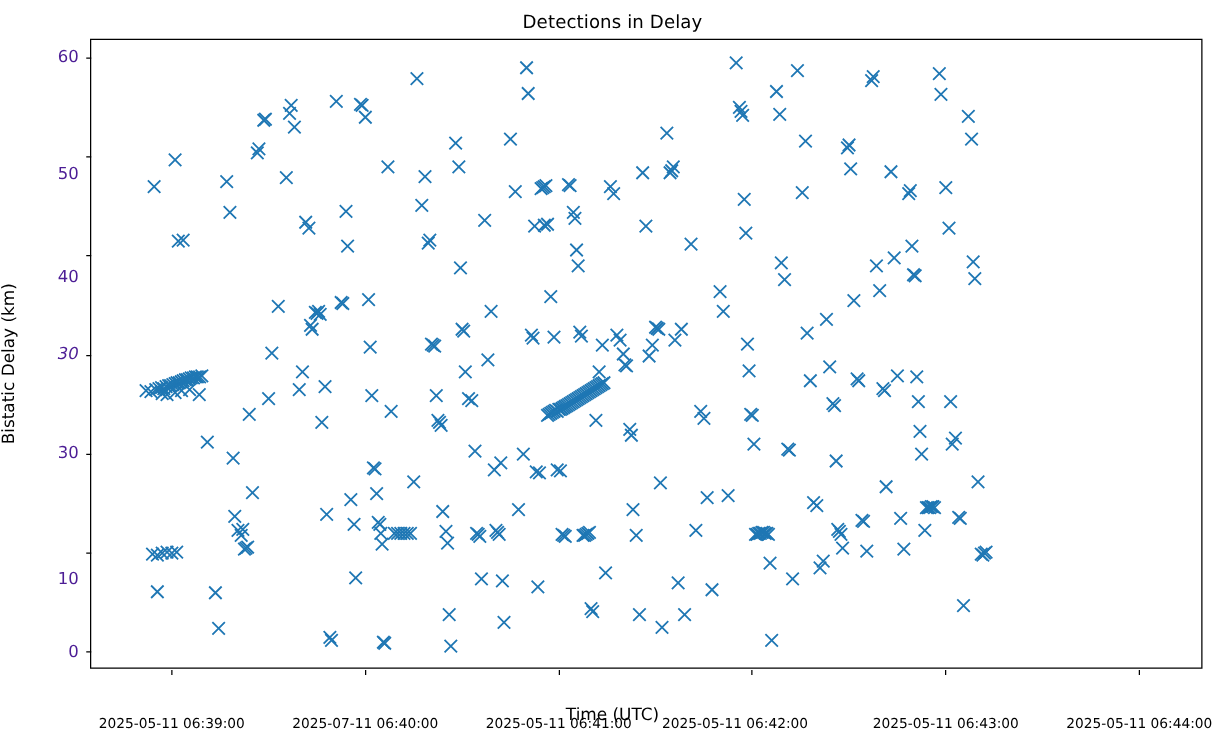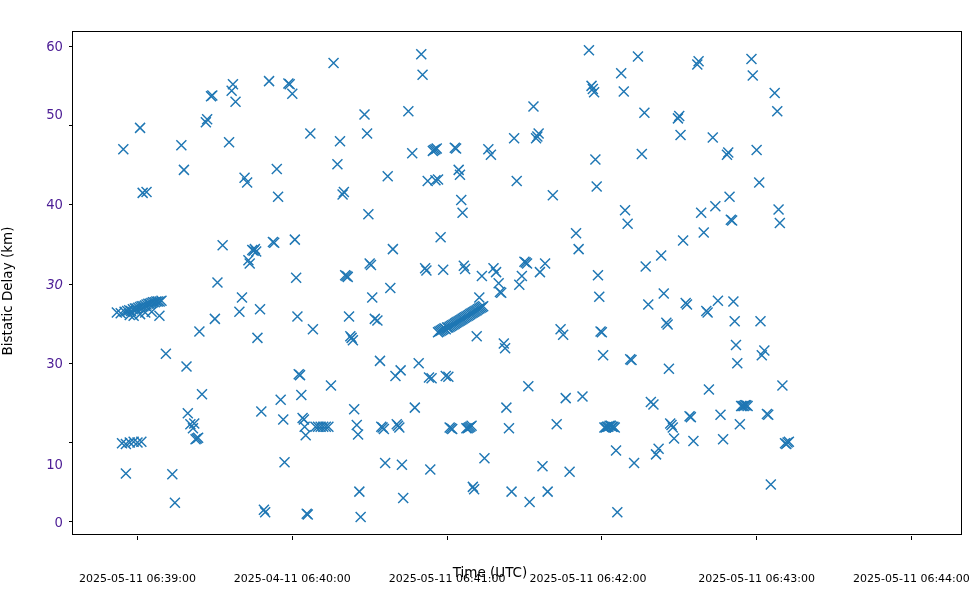--- a/index.html
+++ b/index.html
@@ -103,20 +103,21 @@
     color: #000000;
     transform: rotate(-90deg);
     transform-origin: center center;
   }
 </style>
 </head>
 <body>
 
 <div id="figure">
 
+  <div id="chart-title">Detections in Delay</div>
 
   <div id="axes">
     <div id="plot-area">
       <svg id="scatter-svg" width="890" height="504" viewBox="0 0 890 504">
           <g stroke="#1f77b4" stroke-width="1.45" stroke-linecap="butt" fill="none">
             <path d="M45.30434782608695,112.28301886792451L55.30434782608695,122.28301886792451M45.30434782608695,122.28301886792451L55.30434782608695,112.28301886792451"></path>
             <path d="M38.85507246376812,275.5283018867924L48.85507246376812,285.5283018867924M38.85507246376812,285.5283018867924L48.85507246376812,275.5283018867924"></path>
             <path d="M42.72463768115942,276.3207547169811L52.72463768115942,286.3207547169811M42.72463768115942,286.3207547169811L52.72463768115942,276.3207547169811"></path>
             <path d="M46.594202898550726,274.73584905660374L56.594202898550726,284.73584905660374M46.594202898550726,284.73584905660374L56.594202898550726,274.73584905660374"></path>
             <path d="M49.173913043478265,273.9433962264151L59.173913043478265,283.9433962264151M49.173913043478265,283.9433962264151L59.173913043478265,273.9433962264151"></path>
@@ -496,31 +497,31 @@
     <div id="yticks-container">
         <div class="ytick-mark" style="top: 489.236px;"></div>
         <div class="ytick-label" style="top: 489.736px;">0</div>
         <div class="ytick-mark" style="top: 409.991px;"></div>
         <div class="ytick-label" style="top: 432px;">10</div>
         <div class="ytick-mark" style="top: 330.745px;"></div>
         <div class="ytick-label" style="top: 331.245px;">30</div>
         <div class="ytick-mark" style="top: 251.5px;"></div>
         <div class="ytick-label" style="top: 252px; font-style: italic;">30</div>
         <div class="ytick-mark" style="top: 172.255px;"></div>
-        <div class="ytick-label" style="top: 172px;">40</div>
+        <div class="ytick-label" style="top: 190px;">40</div>
         <div class="ytick-mark" style="top: 93.0094px;"></div>
-        <div class="ytick-label" style="top: 82px;">50</div>
+        <div class="ytick-label" style="top: 108px;">50</div>
         <div class="ytick-mark" style="top: 13.7642px;"></div>
         <div class="ytick-label" style="top: 14.2642px;">60</div>
       </div>
     <div id="xticks-container">
         <div class="xtick-mark" style="left: 63.9928px;"></div>
         <div class="xtick-label" style="left: 64.4928px;">2025-05-11 06:39:00</div>
         <div class="xtick-mark" style="left: 218.775px;"></div>
-        <div class="xtick-label" style="left: 219.275px;">2025-04-11 06:40:00</div>
+        <div class="xtick-label" style="left: 219.275px;">2025-07-11 06:40:00</div>
         <div class="xtick-mark" style="left: 373.558px;"></div>
         <div class="xtick-label" style="left: 374.058px;">2025-05-11 06:41:00</div>
         <div class="xtick-mark" style="left: 528.341px;"></div>
         <div class="xtick-label" style="left: 515px;">2025-05-11 06:42:00</div>
         <div class="xtick-mark" style="left: 683.123px;"></div>
         <div class="xtick-label" style="left: 683.623px;">2025-05-11 06:43:00</div>
         <div class="xtick-mark" style="left: 837.906px;"></div>
         <div class="xtick-label" style="left: 838.406px;">2025-05-11 06:44:00</div>
       </div>
   </div>

